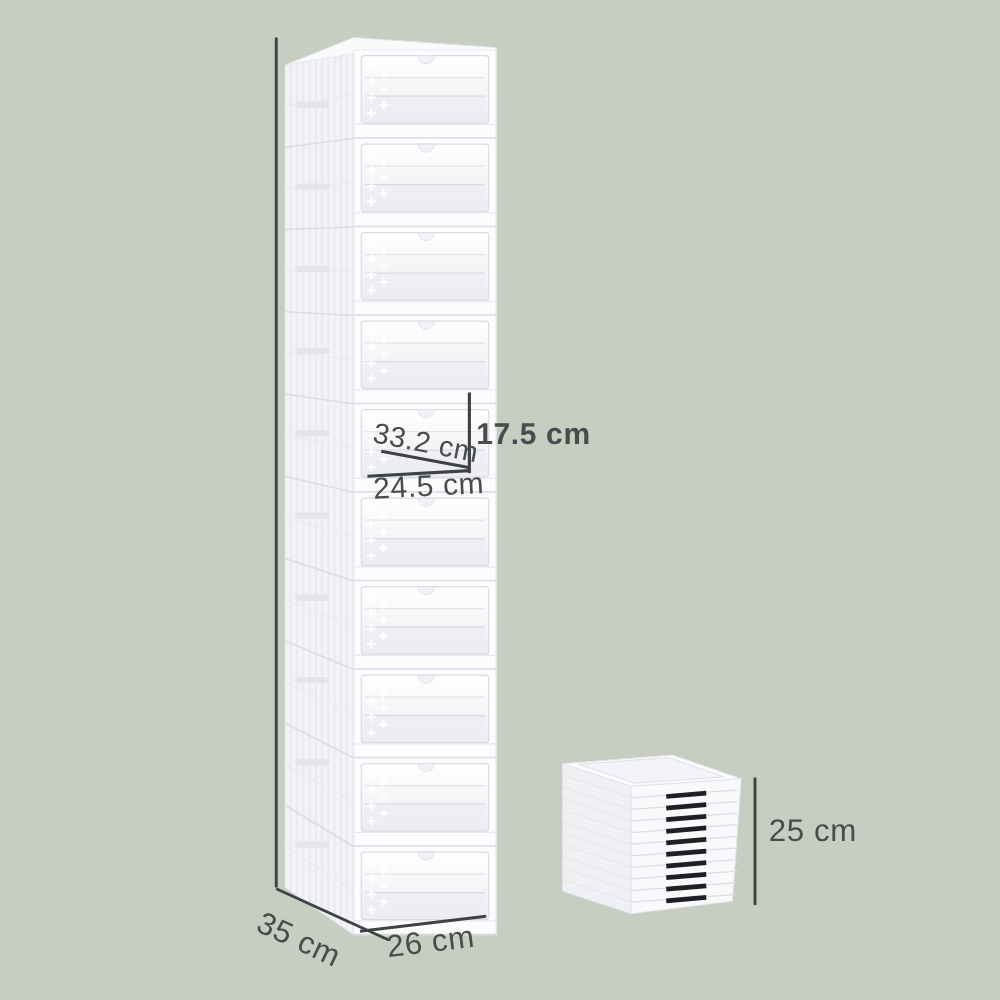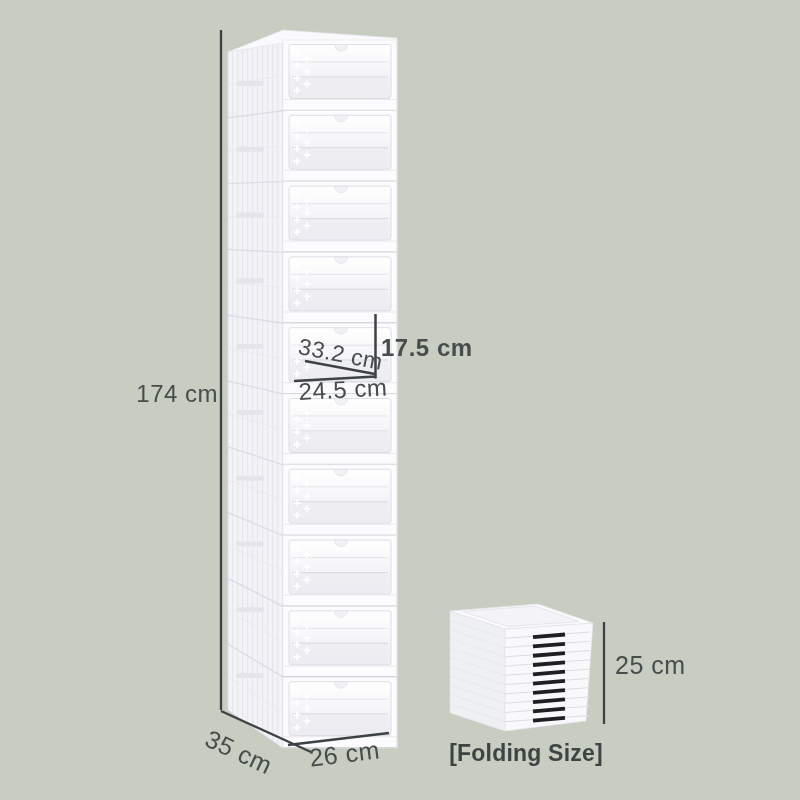--- a/index.html
+++ b/index.html
@@ -302,21 +302,19 @@
       <line x1="221" y1="30" x2="221" y2="710" stroke-width="2.3"></line>
       <line x1="221" y1="711" x2="311" y2="752" stroke-width="2.3"></line>
       <line x1="288" y1="745" x2="389" y2="733" stroke-width="2.3"></line>
       <line x1="305" y1="361" x2="375" y2="374" stroke-width="2.5"></line>
       <line x1="375.5" y1="314" x2="375.5" y2="378.5" stroke-width="2.5"></line>
       <line x1="294" y1="381" x2="376" y2="376.5" stroke-width="2.5"></line>
       <line x1="604" y1="622" x2="604" y2="724" stroke-width="2.3"></line>
     </g>
   </svg>
 
-  <div id="lbl-total" class="dim" style="left:110px;top:382px;">174 cm</div>
   <div id="lbl-diagonal" class="dim rot" style="left:301px;top:335px;font-size:23px;transform:rotate(11deg);">33.2 cm</div>
   <div id="lbl-inner-h" class="dim" style="left:381px;top:336px;font-weight:bold;">17.5 cm</div>
   <div id="lbl-inner-w" class="dim rot" style="left:298px;top:380px;transform:rotate(-3deg);">24.5 cm</div>
   <div id="lbl-depth" class="dim rot" style="left:212px;top:726px;font-size:25px;transform:rotate(25deg);">35 cm</div>
   <div id="lbl-width" class="dim rot" style="left:308px;top:746px;font-size:25px;transform:rotate(-7deg);">26 cm</div>
   <div id="lbl-folded-h" class="dim" style="left:615px;top:653px;font-size:25px;">25 cm</div>
-  <div id="lbl-folding" class="dim" style="left:426px;top:742px;">[Folding Size]</div>
 </div>
 
 </body></html>

